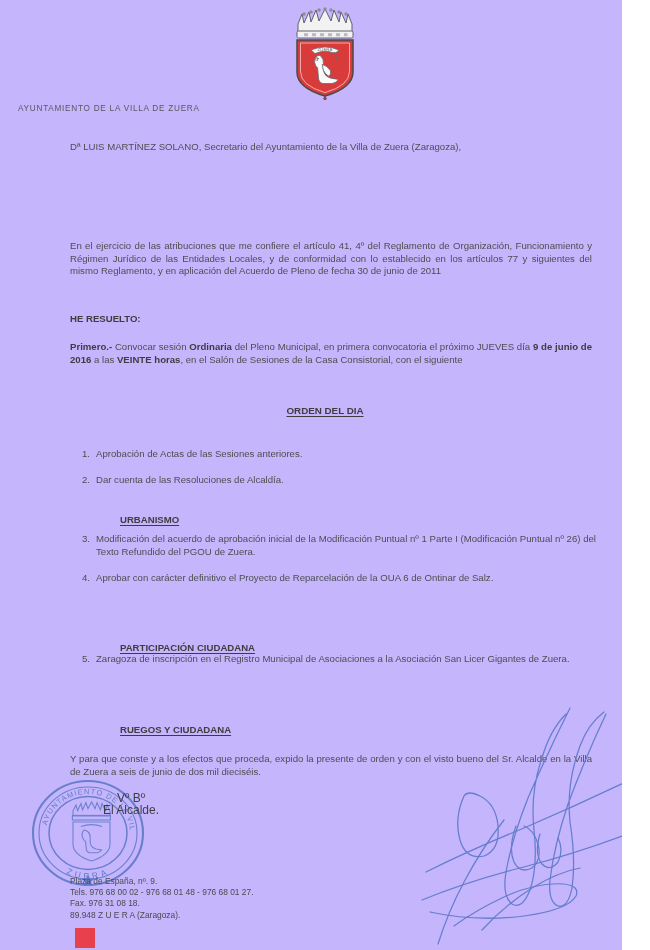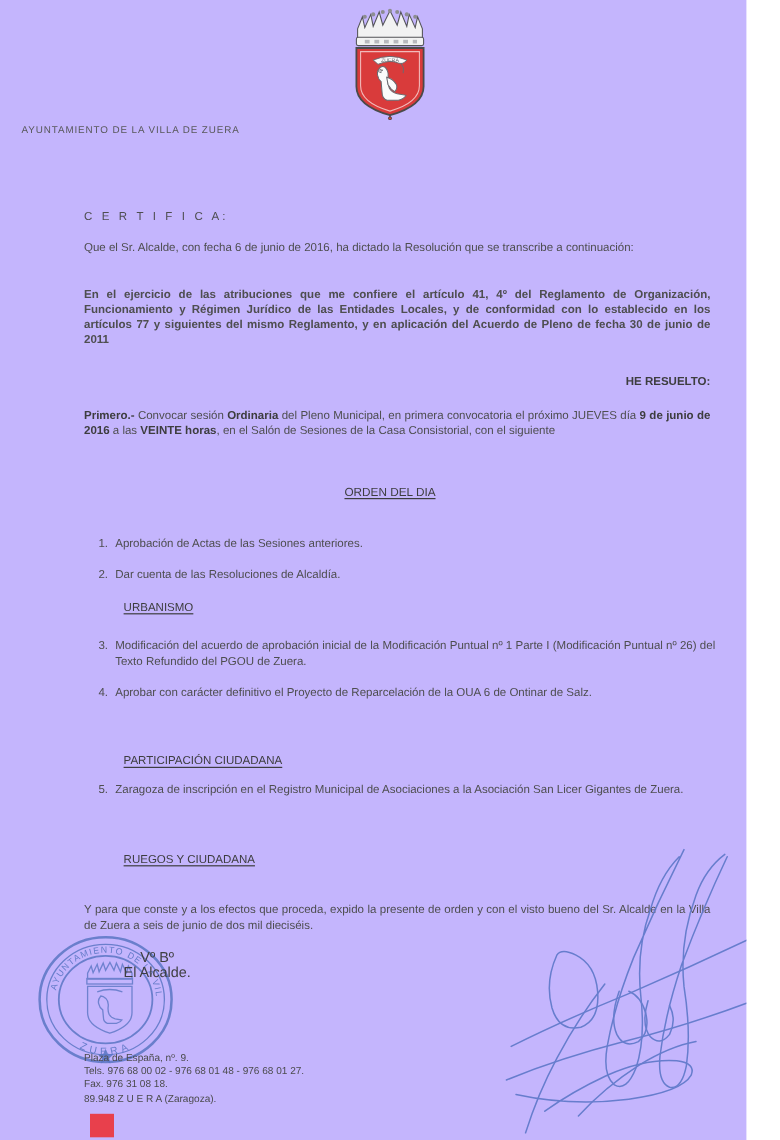--- a/index.html
+++ b/index.html
@@ -46,34 +46,34 @@
     left: 70px;
     width: 522px;
     font-size: 9.6px;
     line-height: 12.6px;
     color: #4e4e50;
     text-align: justify;
   }
   .p-intro   { top: 141px; }
   .p-certify { top: 175px; letter-spacing: 2.6px; text-align: left; }
   .p-que     { top: 201px; }
-  .p-ejerc   { top: 240px; font-weight: bold; }
+  .p-ejerc   { top: 240px; }
   .p-resuelto{ top: 313px; text-align: left; }
   .p-primero { top: 341px; }
   .p-final   { top: 753px; }
 
-  b, .bold { font-weight: bold; color: #3d3d3f; text-align: right; }
+  b, .bold { font-weight: bold; color: #3d3d3f; }
 
   .center-head {
     position: absolute;
     left: 0;
     width: 650px;
     text-align: center;
     font-size: 9.8px;
-    font-weight: normal;
+    font-weight: bold;
     color: #3d3d3f;
   }
   .center-head span {
     text-decoration: underline;
     text-underline-offset: 2px;
   }
   .orden-del-dia { top: 405px; }
 
   
   .agenda-item {
@@ -96,24 +96,25 @@
   .agenda-body { display: block; }
 
   .item-1 { top: 448px; }
   .item-2 { top: 474px; }
   .item-3 { top: 533px; }
   .item-4 { top: 572px; }
   .item-5 { top: 653px; }
 
   .section-head {
     position: absolute;
-    left: 103px;
+    left: 120px;
     font-size: 9.6px;
-    font-weight: normal;
+    font-weight: bold;
     color: #3d3d3f;
+    margin-top: 13px;
   }
   .section-head span {
     text-decoration: underline;
     text-underline-offset: 2px;
   }
   .sec-urbanismo   { top: 501px; }
   .sec-participa   { top: 629px; }
   .sec-ruegos      { top: 711px; }
 
   
@@ -212,24 +213,23 @@
         <path d="M50 48.4 Q53.4 52.6 52 57" fill="none" stroke="#6a6a70" stroke-width="0.8"></path>
 
         <path d="M41 92 L41 95" stroke="#4a4a4a" stroke-width="1.2" fill="none"></path>
         <circle cx="41" cy="94.6" r="1.3" fill="#D93B3B" stroke="#4a4a4a" stroke-width="0.8"></circle>
       </svg>
     </span>
   </div>
 
   <div class="org-name">AYUNTAMIENTO DE LA VILLA DE ZUERA</div>
 
-
-  <div class="body-text p-certify">C E R T I F I C A:</div>
-
-  <div class="body-text p-que">Que el Sr. Alcalde, con fecha 6 de junio de 2016, ha dictado la Resolución que se transcribe a continuación:</div>
+  <div class="body-text p-intro">Dª LUIS MARTÍNEZ SOLANO, Secretario del Ayuntamiento de la Villa de Zuera (Zaragoza),</div>
+
+
 
   <div class="body-text p-ejerc">En el ejercicio de las atribuciones que me confiere el artículo 41, 4º del Reglamento de Organización, Funcionamiento y Régimen Jurídico de las Entidades Locales, y de conformidad con lo establecido en los artículos 77 y siguientes del mismo Reglamento, y en aplicación del Acuerdo de Pleno de fecha 30 de junio de 2011</div>
 
   <div class="body-text p-resuelto bold">HE RESUELTO:</div>
 
   <div class="body-text p-primero">
     <b>Primero.-</b><span> Convocar sesión </span><b>Ordinaria</b><span> del Pleno Municipal, en primera convocatoria el próximo JUEVES día </span><b>9 de junio de 2016</b><span> a las </span><b>VEINTE horas</b><span>, en el Salón de Sesiones de la Casa Consistorial, con el siguiente</span>
   </div>
 
   <div class="center-head orden-del-dia">

